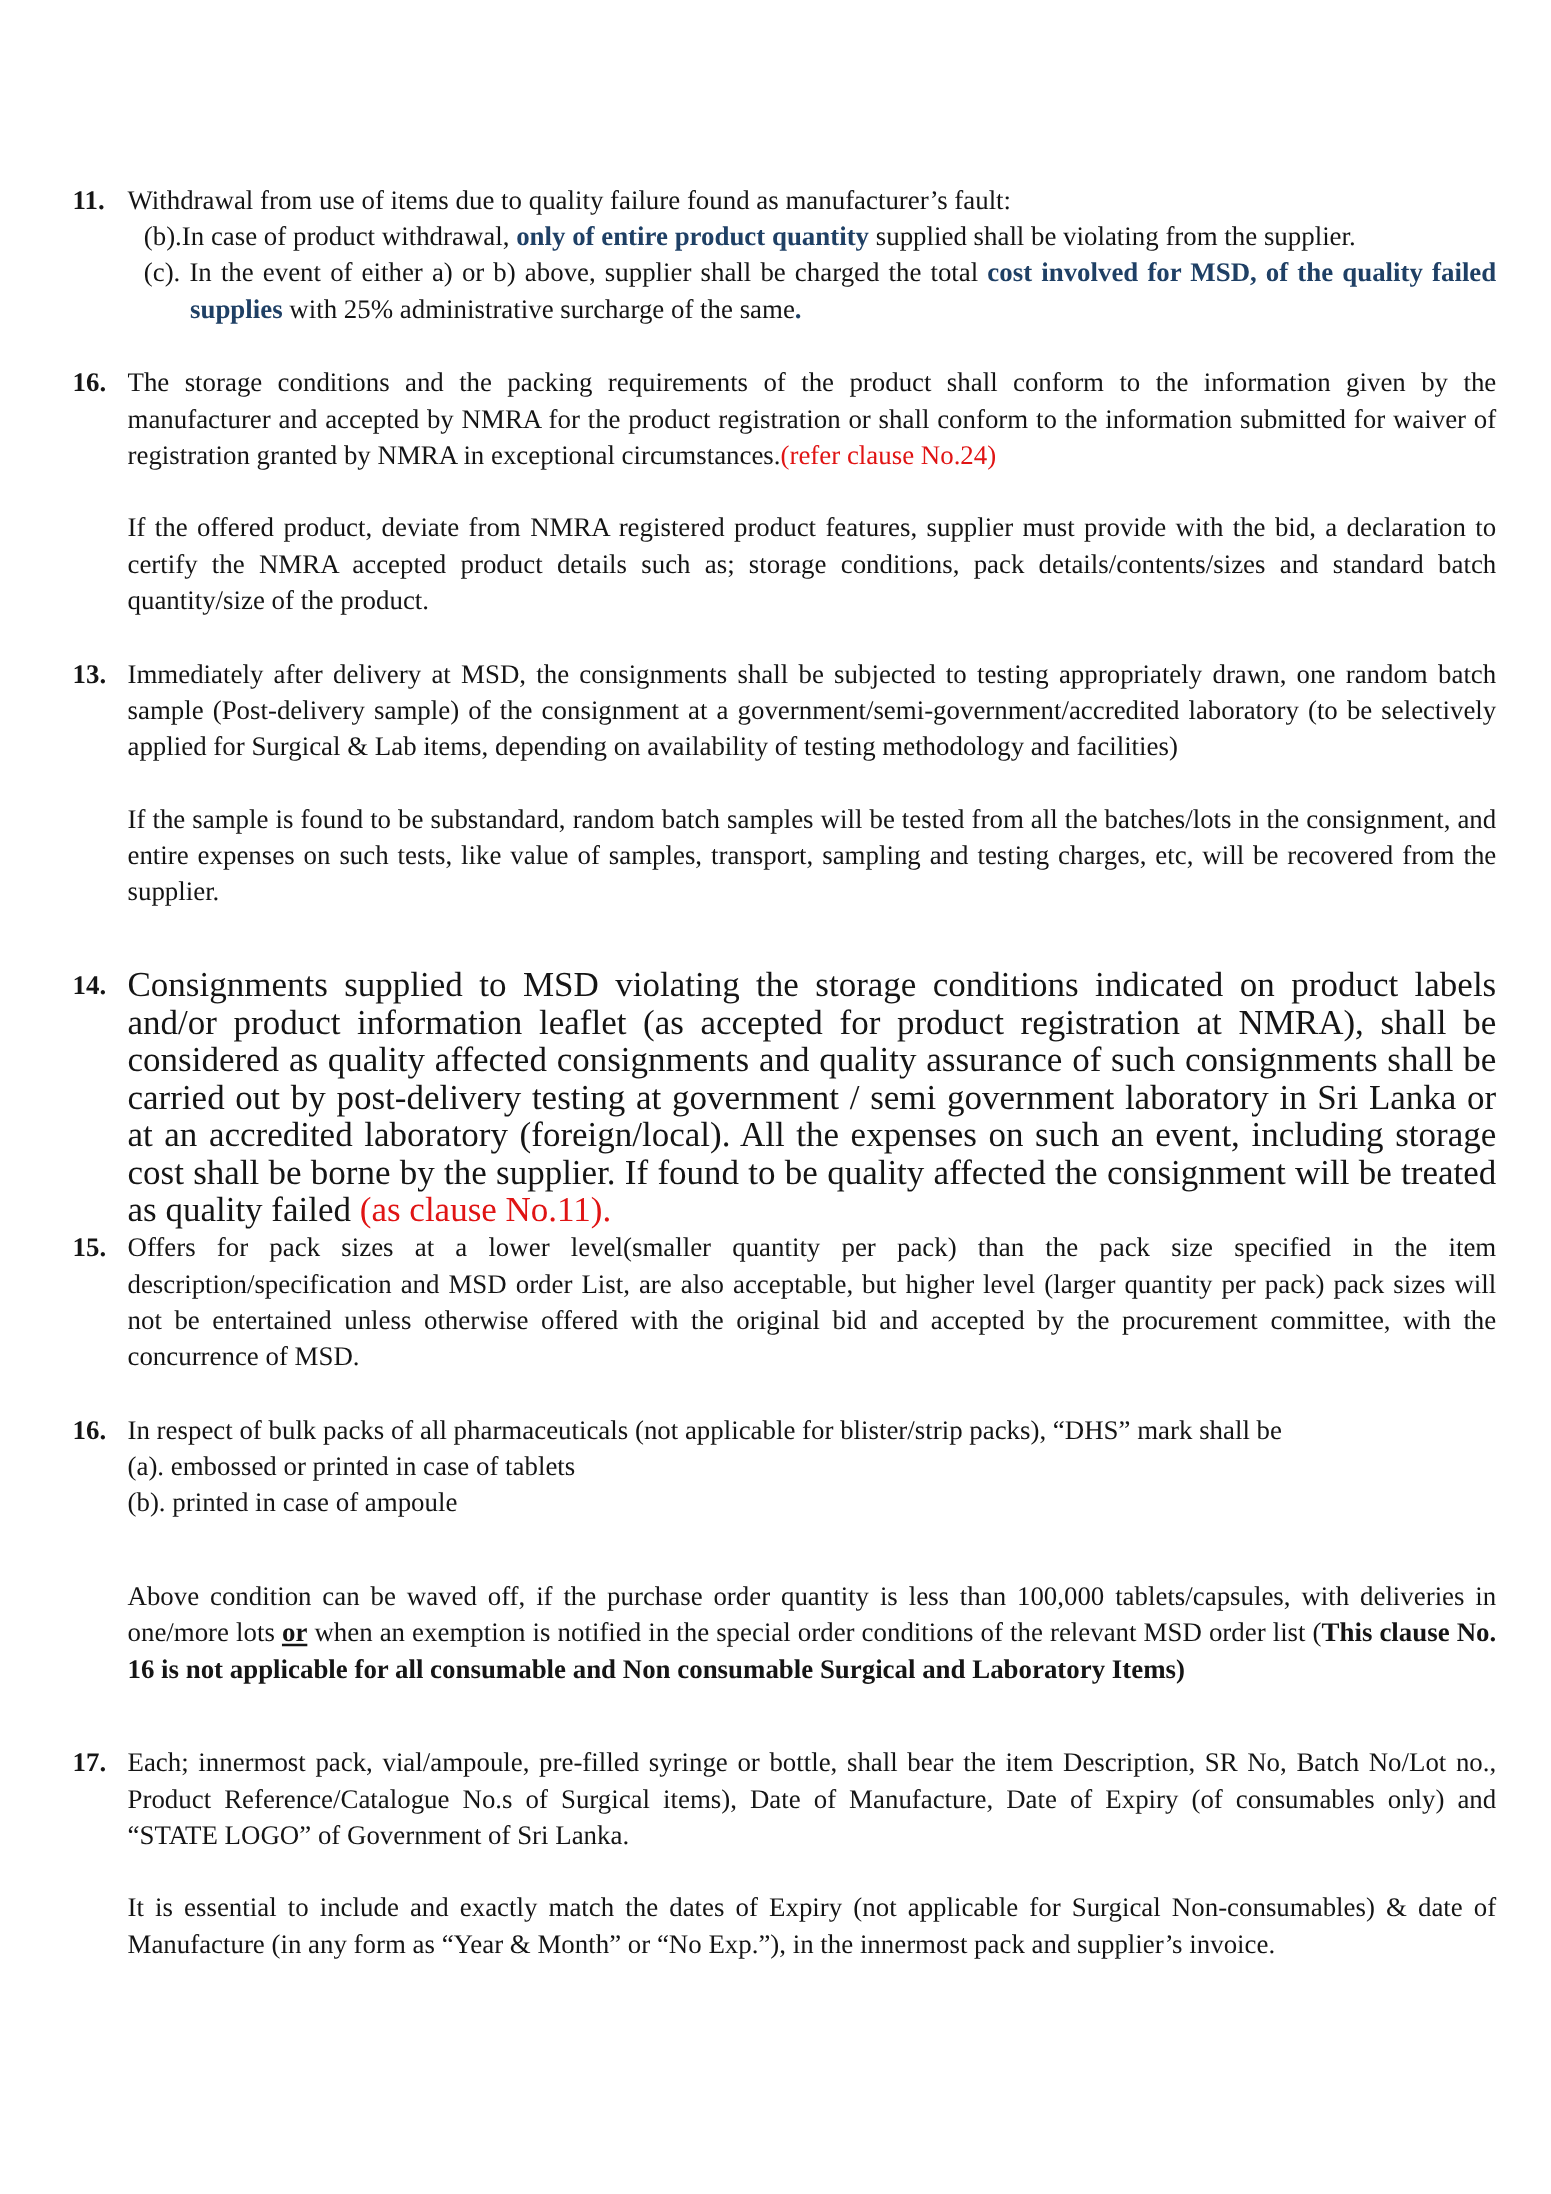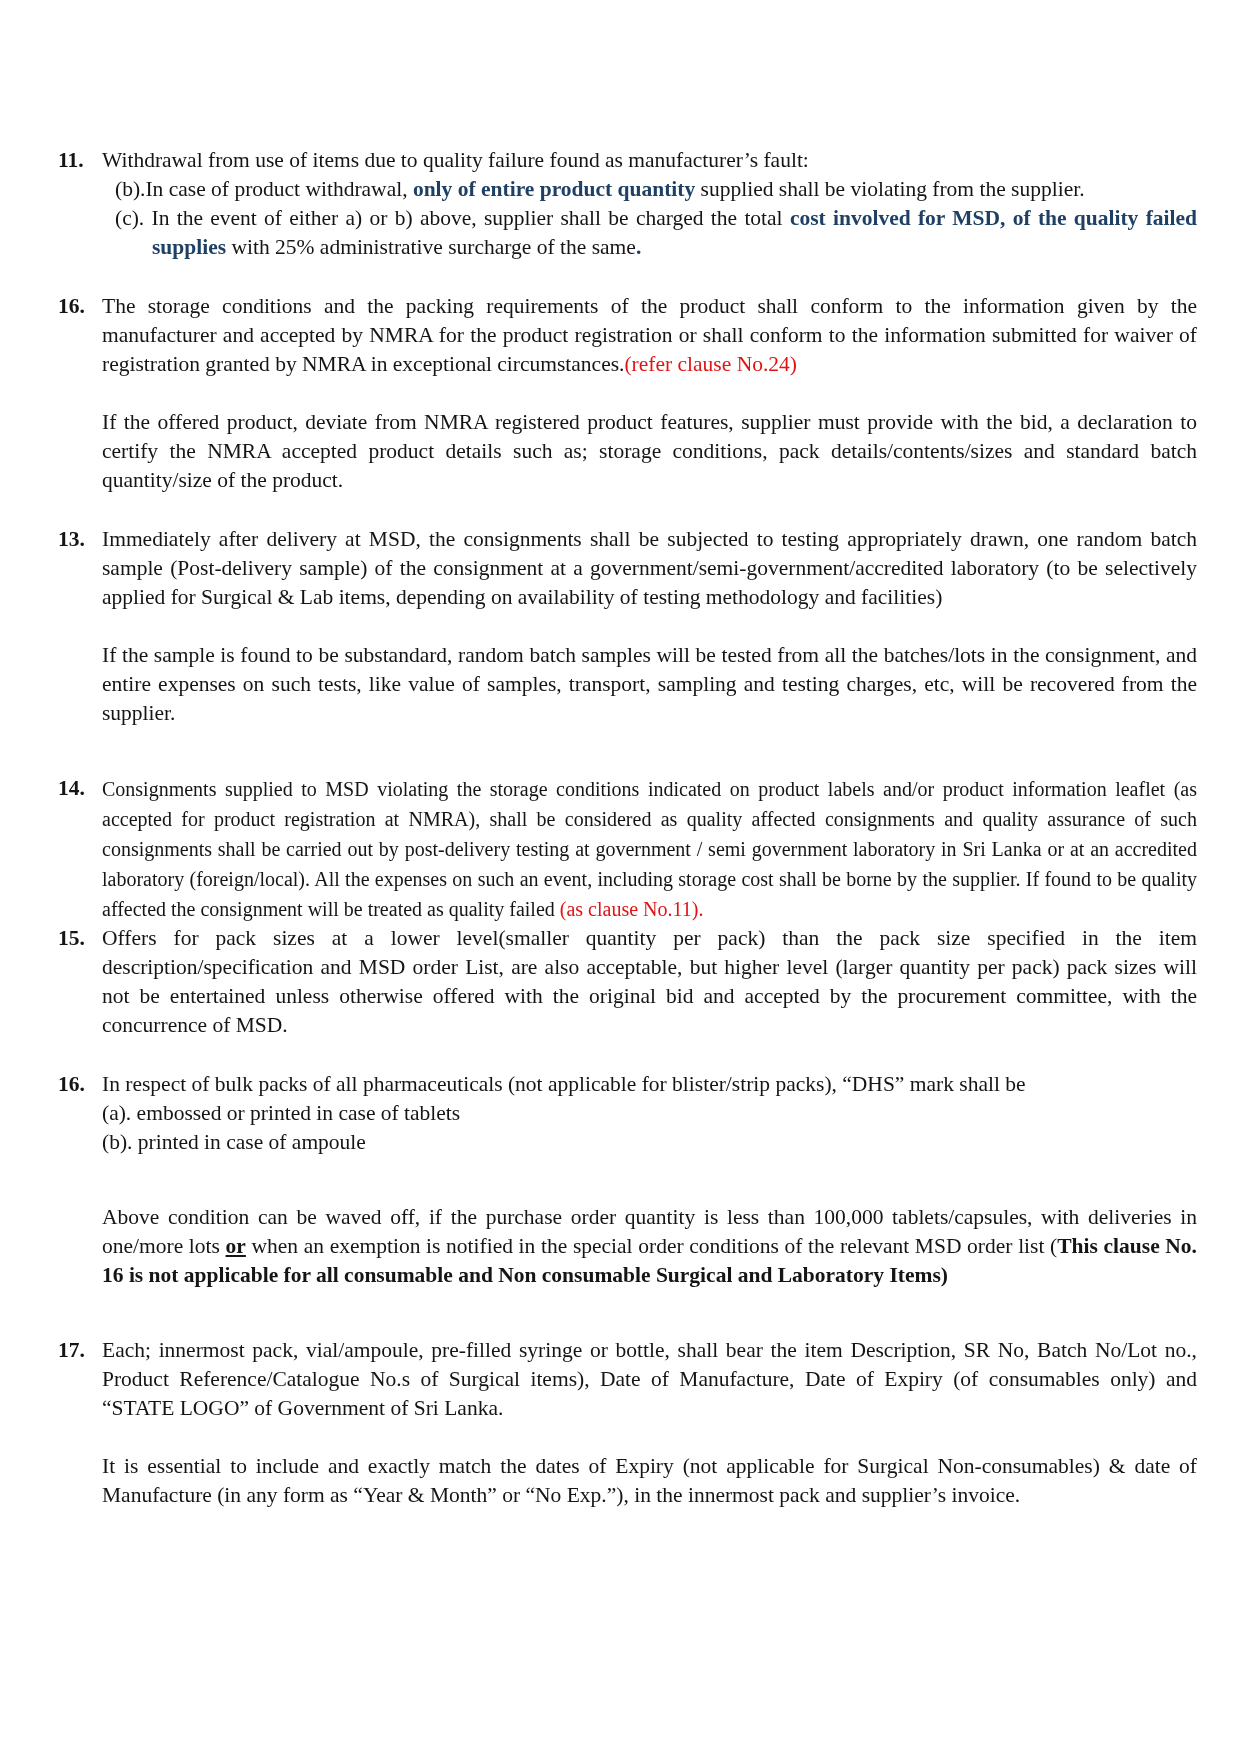--- a/index.html
+++ b/index.html
@@ -45,21 +45,21 @@
   .navy { color: #1f4065; font-weight: 700; }
   .red  { color: #e01414; }
   .b    { font-weight: 700; }
   .bu   { font-weight: 700; text-decoration: underline; }
   .heading {
     margin: 46px 0 46px 44px;
     font-weight: 700;
     text-decoration: underline;
   }
   .small {
-    font-size: 20px;
+    font-size: 28px;
     line-height: 30px;
   }
 </style>
 </head>
 <body>
 
 <div class="page">
 
   <div class="clause">
     <span class="num">11.</span>

